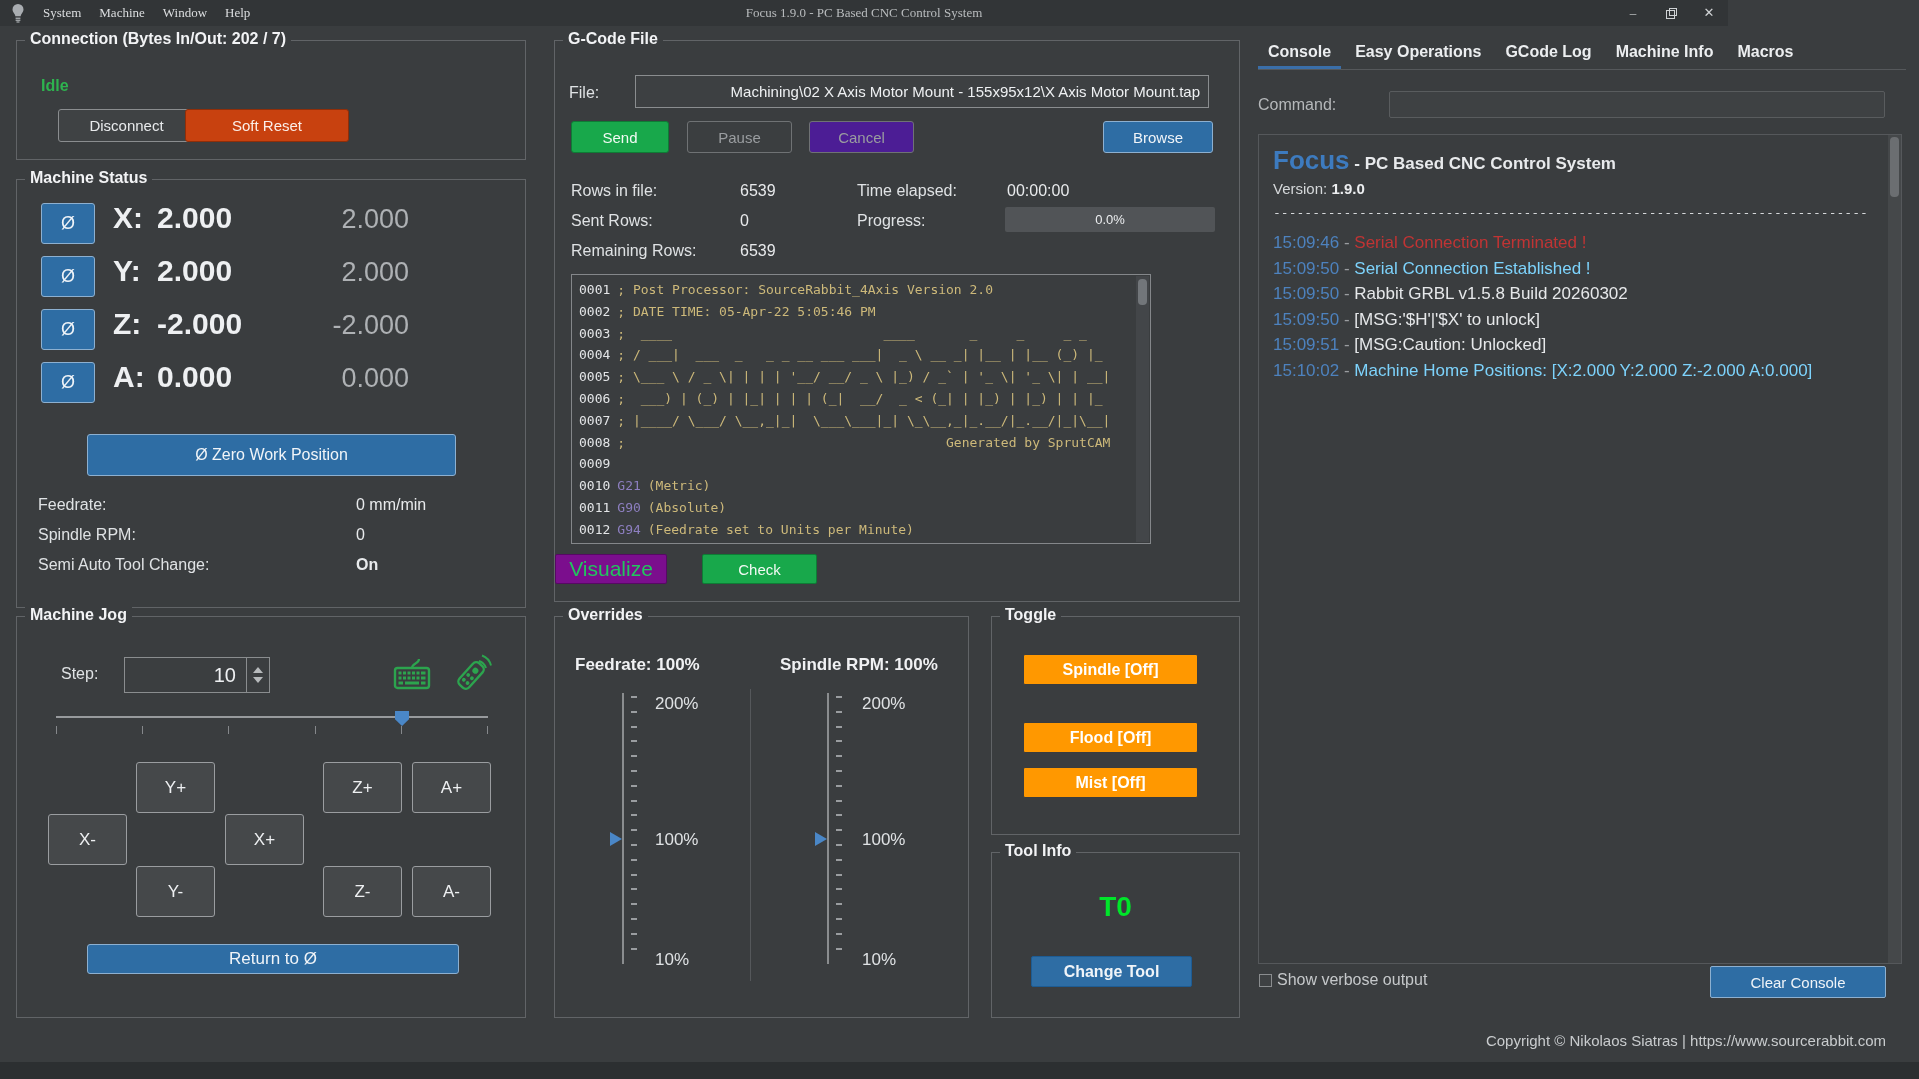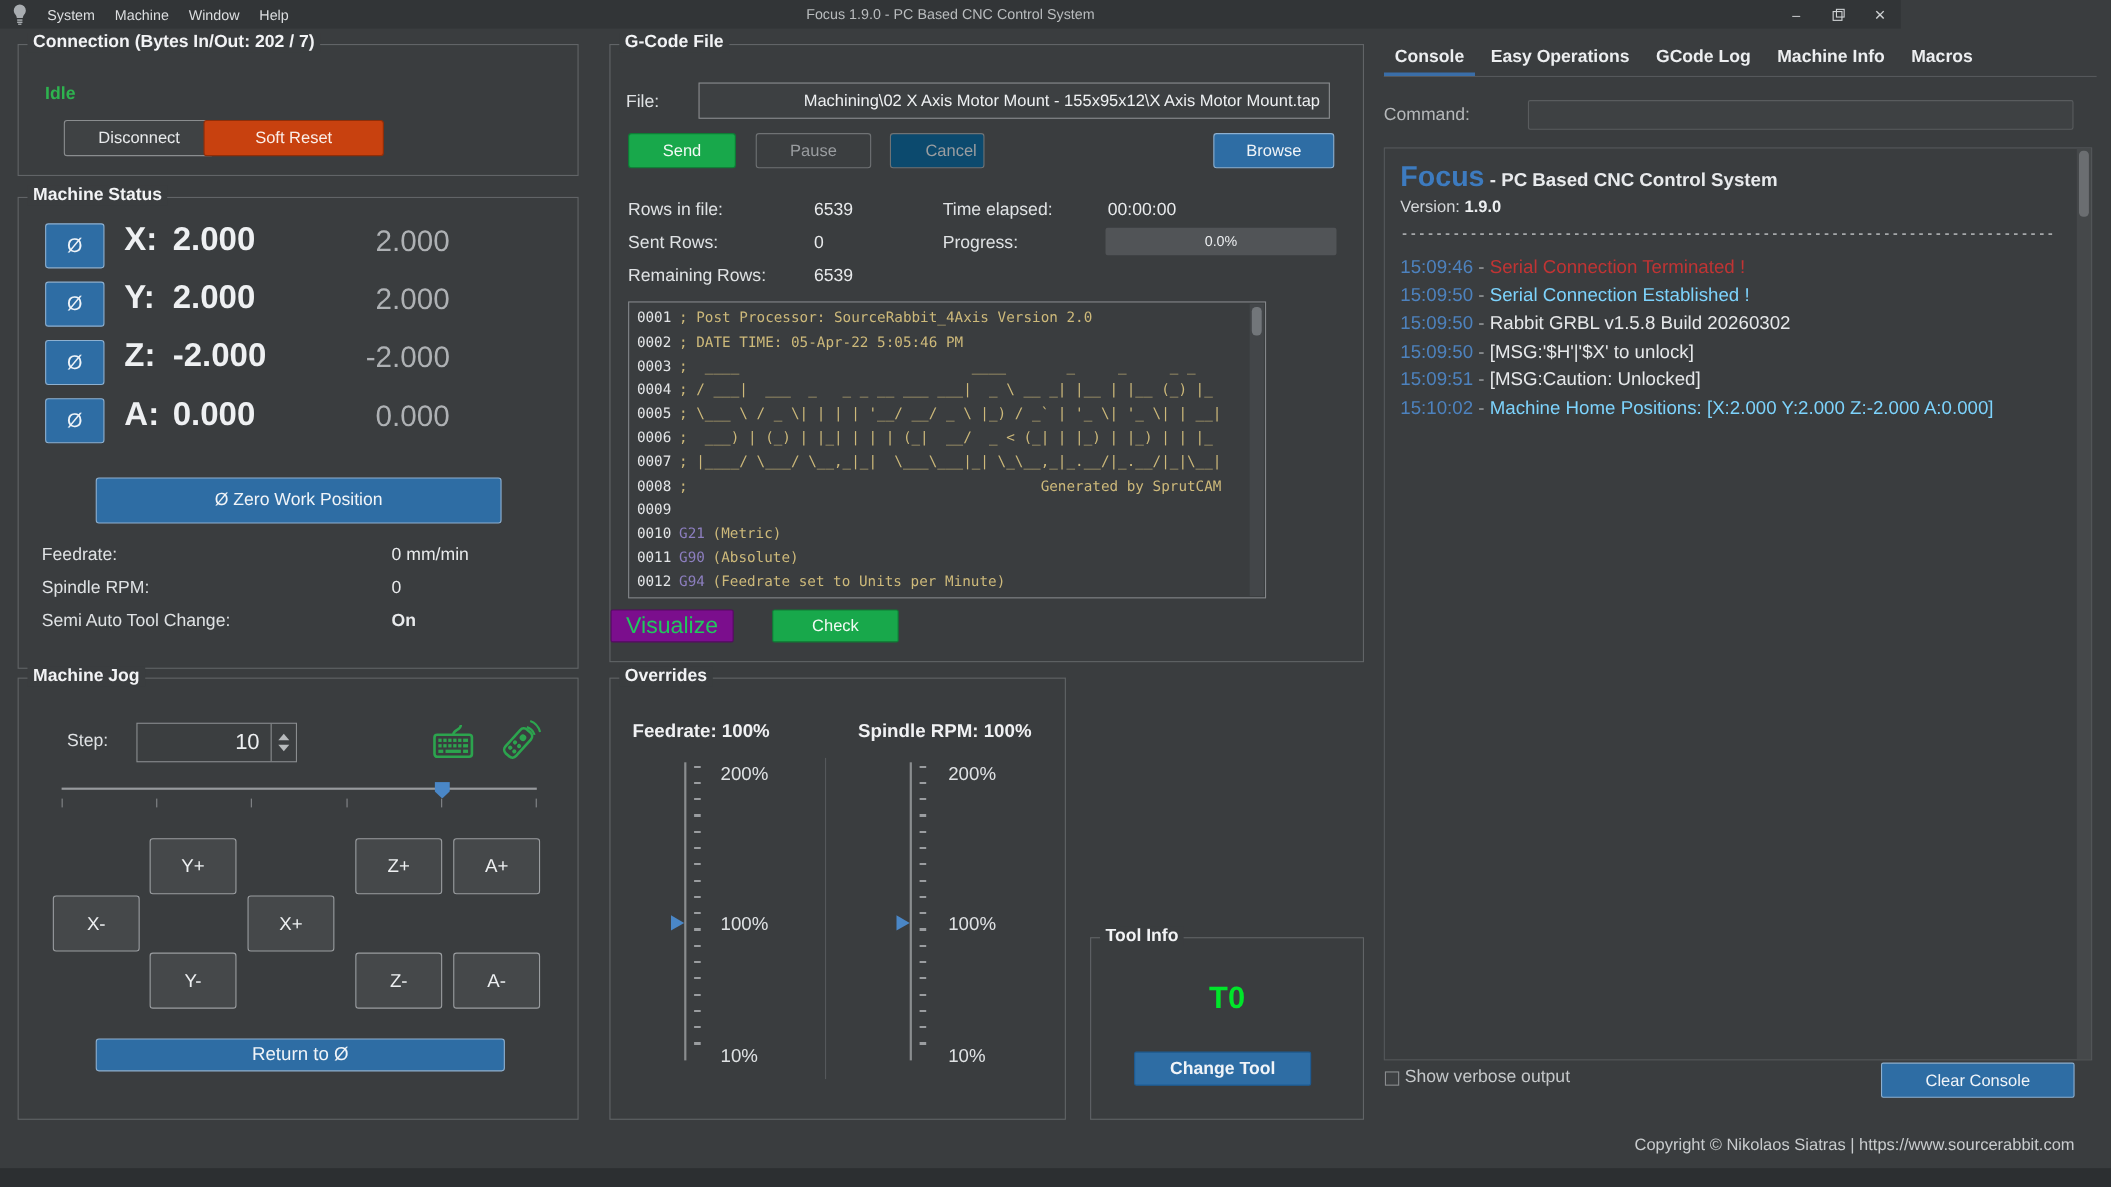--- a/index.html
+++ b/index.html
@@ -2,21 +2,21 @@
 <html><head>
 <meta charset="utf-8">
 <style>
   html,body{margin:0;padding:0;background:#2c2f31;}
   body{width:1919px;height:1079px;position:relative;overflow:hidden;
        font-family:"Liberation Sans",sans-serif;color:#e6e8ea;
        -webkit-font-smoothing:antialiased;}
   #app{position:absolute;inset:0;background:#3a3d3f;}
 
   
-  .titlebar{position:absolute;left:0;top:0;width:1728px;height:26px;background:#323537;}
+  .titlebar{position:absolute;left:0;top:0;width:1728px;height:26px;background:#323537;font-family:Liberation Serif, serif;}
   .app-icon{position:absolute;left:10px;top:3px;}
   .menus{position:absolute;left:34px;top:0;height:26px;display:flex;align-items:center;}
   .menu-item{font-size:13px;color:#dcdee0;padding:0 9px;cursor:default;}
   .wtitle{position:absolute;left:0;right:0;top:0;height:26px;line-height:26px;
           text-align:center;font-size:13px;color:#b9bcbe;pointer-events:none;}
   .wcontrols{position:absolute;right:0;top:0;height:26px;display:flex;}
   .wbtn{width:38px;height:26px;display:flex;align-items:center;justify-content:center;
         color:#cfd2d4;font-size:13px;}
   .max-glyph{position:relative;width:10px;height:10px;}
   .max-glyph::before{content:"";position:absolute;left:0;top:2px;width:7px;height:7px;border:1px solid #cfd2d4;background:#323537;}
@@ -88,21 +88,21 @@
               border:1px solid #8db0d0;border-radius:3px;color:#f0f4f8;font-size:17px;}
 
   
   .file-label{left:14px;top:43px;font-size:16px;color:#dfe2e4;}
   .file-input{left:80px;top:34px;width:574px;height:33px;background:#3d4042;border:1px solid #8a8d8f;
               color:#eef0f2;font-size:15px;display:flex;align-items:center;justify-content:flex-end;
               padding:0 8px;box-sizing:border-box;overflow:hidden;white-space:nowrap;}
   .gbtn{position:absolute;top:80px;height:32px;font-size:15px;border-radius:3px;}
   #btn-send{left:16px;width:98px;background:#18a84b;border:1px solid #0e7c35;color:#f2faf4;}
   #btn-pause{left:132px;width:105px;background:#3b3e40;border:1px solid #6f7274;color:#9a9da0;}
-  #btn-cancel{left:254px;width:86px;background:#0c4a6e;border:1px solid #6f7274;color:#9a9da0;text-align:right;}
+  #btn-cancel{left:254px;width:105px;background:#4c1d95;border:1px solid #6f7274;color:#9a9da0;}
   #btn-browse{left:548px;width:110px;background:#2e6da4;border:1px solid #8db0d0;color:#f0f4f8;}
   .stat-label{font-size:16px;color:#dfe2e4;}
   .stat-value{font-size:16px;color:#e8eaec;}
   .progress{left:450px;top:166px;width:210px;height:25px;background:#515457;border-radius:2px;
             display:flex;align-items:center;justify-content:center;font-size:13px;color:#eceef0;}
   .gcode-area{left:16px;top:233px;width:580px;height:270px;background:#3a3d3f;
               border:1px solid #84878a;box-sizing:border-box;overflow:hidden;}
   .gcode-lines{position:absolute;left:7px;top:4px;right:18px;bottom:2px;
                font-family:"DejaVu Sans Mono",monospace;font-size:13px;line-height:21.8px;}
   .gl{white-space:pre;}
@@ -389,20 +389,29 @@
     <span class="abs scale-txt" style="left:100px;top:333px">10%</span>
 
     <div class="abs vtrack" style="left:272px;top:76px"></div>
     <div class="abs vticks" style="left:281px;top:79px"></div>
     <div class="abs vhandle" style="left:260px;top:215px"></div>
     <span class="abs scale-txt" style="left:307px;top:77px">200%</span>
     <span class="abs scale-txt" style="left:307px;top:213px">100%</span>
     <span class="abs scale-txt" style="left:307px;top:333px">10%</span>
   </div>
 
+  <div class="panel" id="p-toggle">
+    <span class="ptitle">Toggle</span>
+    <div>
+
+    <button class="toggle-btn toggle-spindle">Spindle [Off]</button>
+        <button class="toggle-btn toggle-flood">Flood [Off]</button>
+        <button class="toggle-btn toggle-mist">Mist [Off]</button>
+      </div>
+  </div>
 
   <div class="panel" id="p-toolinfo">
     <span class="ptitle">Tool Info</span>
     <div class="abs tool-id">T0</div>
     <button class="abs" id="btn-changetool">Change Tool</button>
   </div>
 
   <div class="tabs">
 
   <span class="tab active">Console</span>

